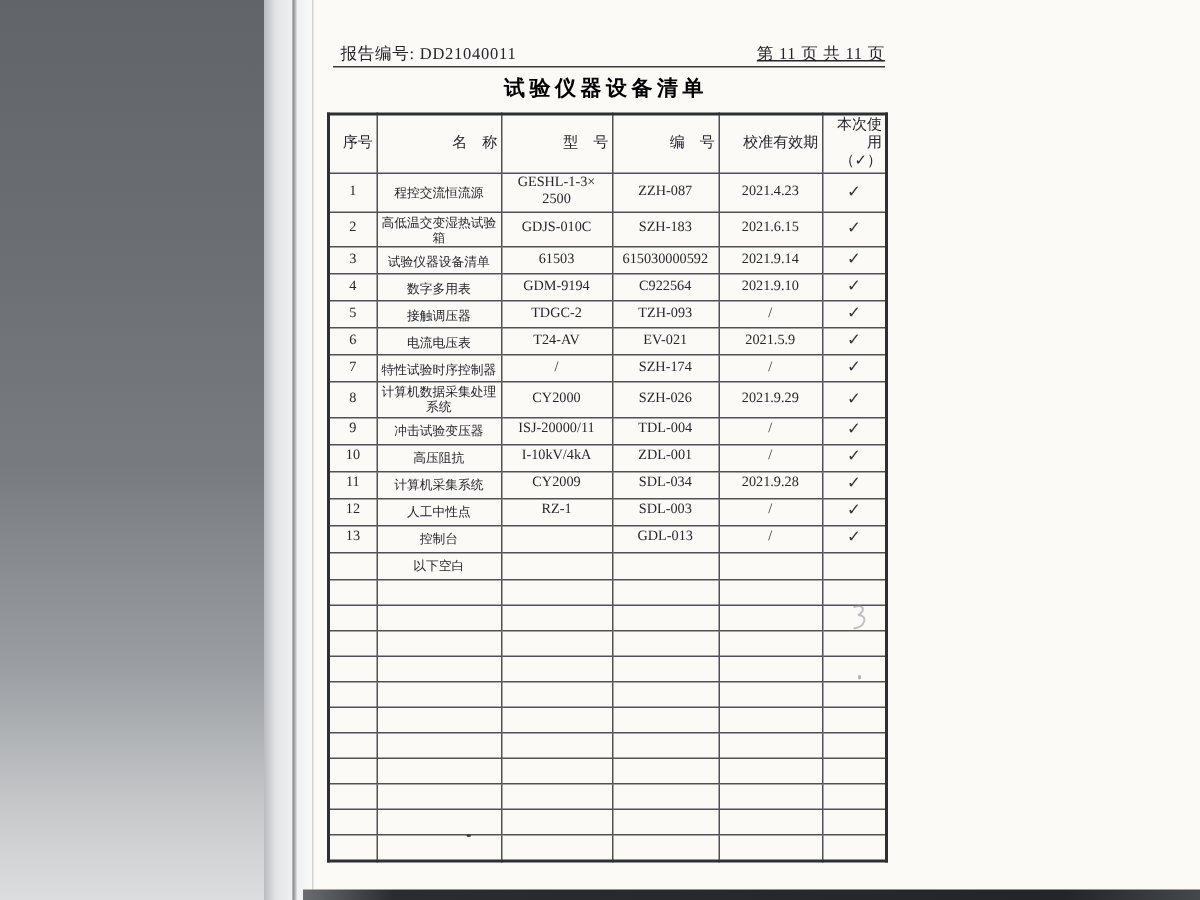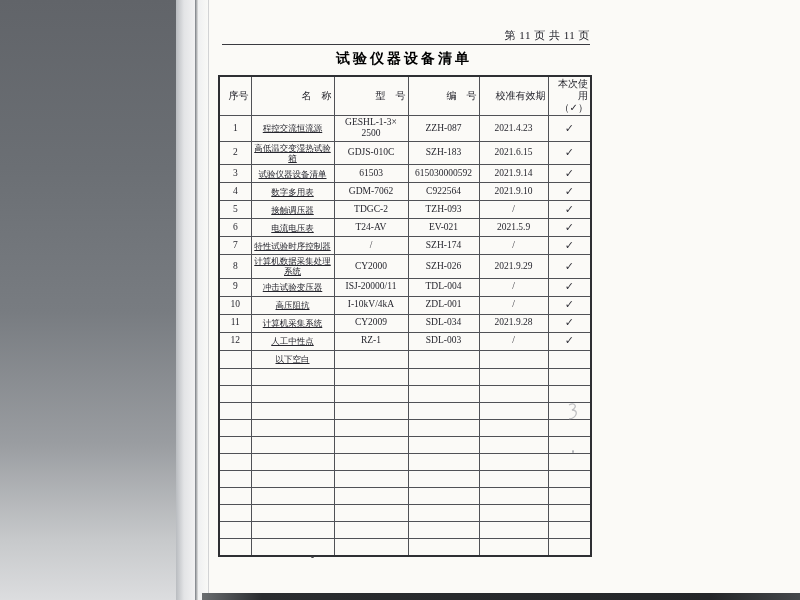--- a/index.html
+++ b/index.html
@@ -43,21 +43,21 @@
     background:linear-gradient(90deg,#6a6d70 0%,#2a2c2f 10%,#232528 85%,#45484b 100%);
   }
 
   
   .report-no{
     position:absolute;left:227px;top:28px;width:260px;
     font-size:11px;color:#23232b;letter-spacing:.5px;
   }
   .page-indicator{
     position:absolute;left:470px;top:28px;width:120px;text-align:right;
-    font-size:11px;color:#23232b;letter-spacing:.5px;
+    font-size:11px;color:#23232b;letter-spacing:.5px;text-decoration:underline;
   }
   .header-rule{
     position:absolute;left:222px;top:44px;width:368px;height:1px;
     background:#3a3a40;
   }
   .doc-title{
     position:absolute;left:218px;top:50px;width:372px;text-align:center;
     font-size:14px;font-weight:bold;color:#000000;letter-spacing:3px;
   }
 
@@ -68,21 +68,21 @@
     border:2px solid #2e2f33;
   }
   table.equip th,table.equip td{
     border:1px solid #505156;
     text-align:center;vertical-align:middle;
     padding:1px 2px;white-space:pre-line;overflow:hidden;
     color:#26262e;line-height:1.2;
   }
   table.equip th{font-weight:normal;font-size:10px;height:28px;color:#1f1f27;text-align:right;}
   table.equip td{font-size:9.5px;height:15px;}
-  table.equip td.c1{font-size:8.5px;text-decoration:underline;}
+  table.equip td.c1{font-size:8.5px;}
   table.equip td.c5{font-size:11px;color:#34343c;}
   table.equip tr.empty td{height:14px;}
 
   
   .smudge{position:absolute;left:564px;top:402px;width:18px;height:20px;opacity:.55;}
   .dot-a{position:absolute;left:572px;top:450px;width:2px;height:3px;background:#aeb0b4;border-radius:50%;}
   .dot-b{position:absolute;left:311px;top:556px;width:3px;height:2px;background:#3c3d41;border-radius:50%;}
 </style>
 </head>
 <body>
@@ -90,20 +90,21 @@
 <div class="stage">
 
   <div class="scan-bg"></div>
   <div class="page"></div>
   <div class="edge-band"></div>
   <div class="edge-line-1"></div>
   <div class="edge-gap"></div>
   <div class="edge-line-2"></div>
   <div class="bottom-strip"></div>
 
+  <div class="report-no">报告编号: DD21040011</div>
   <div class="page-indicator">第 11 页  共 11 页</div>
   <div class="header-rule"></div>
 
   <div class="doc-title">试验仪器设备清单</div>
 
   <div class="tbl-wrap">
     <table class="equip">
       <colgroup>
         <col style="width:32px">
           <col style="width:83px">
@@ -145,21 +146,21 @@
             <td class="c0">3</td>
             <td class="c1">试验仪器设备清单</td>
             <td class="c2">61503</td>
             <td class="c3">615030000592</td>
             <td class="c4">2021.9.14</td>
             <td class="c5">✓</td>
           </tr>
           <tr>
             <td class="c0">4</td>
             <td class="c1">数字多用表</td>
-            <td class="c2">GDM-7062</td>
+            <td class="c2">GDM-9194</td>
             <td class="c3">C922564</td>
             <td class="c4">2021.9.10</td>
             <td class="c5">✓</td>
           </tr>
           <tr>
             <td class="c0">5</td>
             <td class="c1">接触调压器</td>
             <td class="c2">TDGC-2</td>
             <td class="c3">TZH-093</td>
             <td class="c4">/</td>
@@ -215,20 +216,28 @@
           </tr>
           <tr>
             <td class="c0">12</td>
             <td class="c1">人工中性点</td>
             <td class="c2">RZ-1</td>
             <td class="c3">SDL-003</td>
             <td class="c4">/</td>
             <td class="c5">✓</td>
           </tr>
           <tr>
+            <td class="c0">13</td>
+            <td class="c1">控制台</td>
+            <td class="c2"></td>
+            <td class="c3">GDL-013</td>
+            <td class="c4">/</td>
+            <td class="c5">✓</td>
+          </tr>
+          <tr>
             <td class="c0"></td>
             <td class="c1">以下空白</td>
             <td class="c2"></td>
             <td class="c3"></td>
             <td class="c4"></td>
             <td class="c5"></td>
           </tr>
           <tr class="empty">
             <td class="c0"></td>
             <td class="c1"></td>

